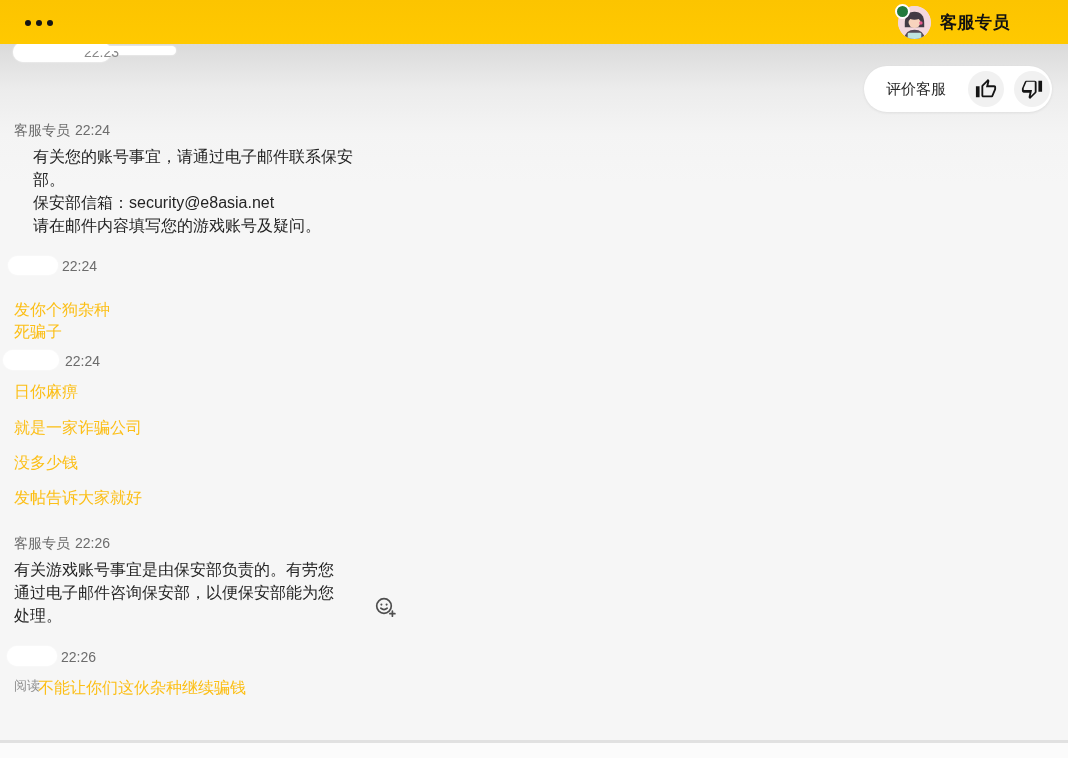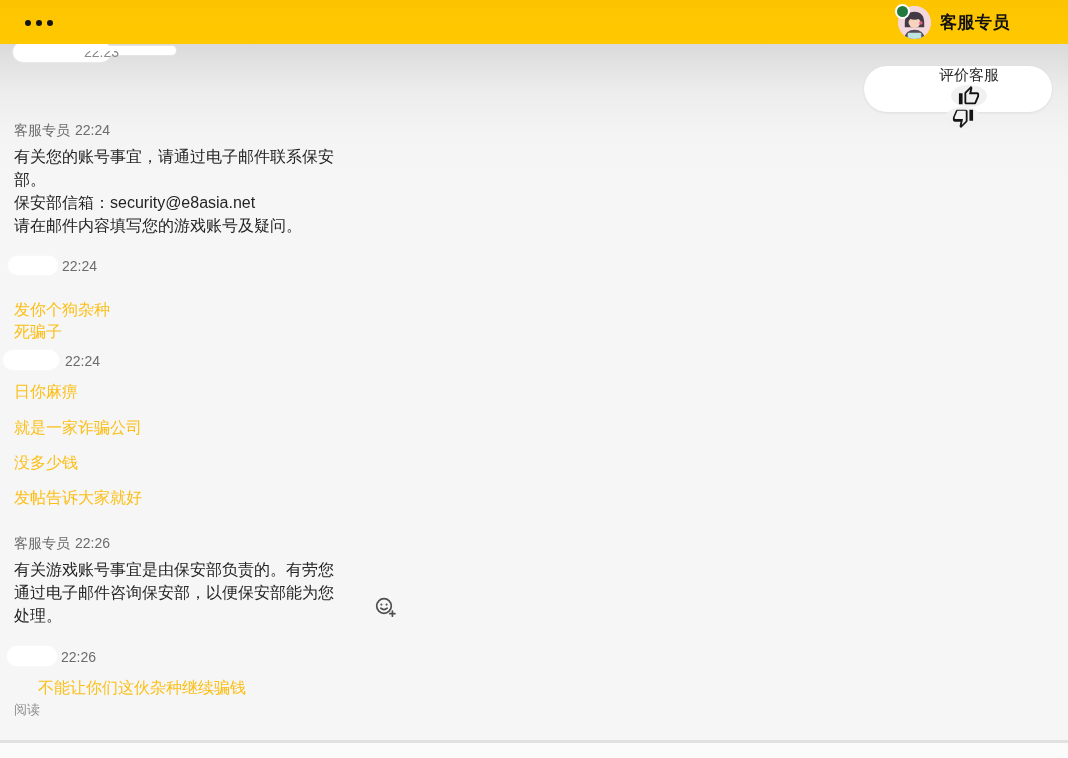--- a/index.html
+++ b/index.html
@@ -43,21 +43,21 @@
     white-space:pre-line;max-width:370px;
   }
   .receipt{position:absolute;left:14px;font-size:13px;color:#8d8d8d;}
   .blob{position:absolute;background:#ffffff;border-radius:10px;box-shadow:0 0 2px rgba(255,255,255,.9);}
   .frag-clip{position:absolute;height:9px;overflow:hidden;color:#8a8a8a;font-size:14px;}
   .frag-clip span{display:block;margin-top:-7px;}
   
   .rating{
     position:absolute;right:16px;top:22px;width:188px;height:46px;
     background:#ffffff;border-radius:23px;box-shadow:0 1px 3px rgba(0,0,0,.08);
-    display:flex;align-items:center;z-index:10;flex-direction:column;
+    display:flex;align-items:center;z-index:10;
   }
   .rating .label{margin-left:22px;font-size:15px;color:#2b2b2b;flex:0 0 auto;}
   .rate-btn{
     width:36px;height:36px;border-radius:50%;background:#f1f1f1;border:none;
     display:flex;align-items:center;justify-content:center;cursor:pointer;padding:0;
   }
   .rate-btn.up{margin-left:22px;}
   .rate-btn.down{margin-left:10px;}
   .rate-btn svg{width:22px;height:22px;fill:#141414;}
   
@@ -112,21 +112,21 @@
 
   <div class="blob" style="left:13px;top:-2px;width:98px;height:20px;"></div>
   <div class="blob" style="left:104px;top:2px;width:72px;height:9px;border-radius:5px;"></div>
   <div class="frag-clip" style="left:84px;top:7px;">
     <span>22:23</span>
   </div>
 
   <div class="meta" style="left:14px;top:78px;">
     <span class="sender">客服专员</span><span>22:24</span>
   </div>
-  <div class="agent-msg" style="top:101px;">有关您的账号事宜，请通过电子邮件联系保安
+  <div class="agent-msg" style="top:101px;margin-left:19px;">有关您的账号事宜，请通过电子邮件联系保安
 部。
 保安部信箱：security@e8asia.net
 请在邮件内容填写您的游戏账号及疑问。</div>
 
   <div class="blob" style="left:8px;top:212px;width:50px;height:19px;"></div>
   <div class="meta" style="left:62px;top:214px;">22:24</div>
   <div class="visitor-msg" style="top:256px;">发你个狗杂种</div>
   <div class="visitor-msg" style="top:278px;">死骗子</div>
 
   <div class="blob" style="left:3px;top:306px;width:56px;height:20px;"></div>
@@ -149,17 +149,17 @@
       <circle class="dot" cx="7.4" cy="8.6" r="1.05"></circle>
       <circle class="dot" cx="12.6" cy="8.6" r="1.05"></circle>
       <path d="M6.8 12.2 Q10 15 13.2 12.2"></path>
       <path d="M18.4 15.2 v5 M15.9 17.7 h5"></path>
     </svg>
   </div>
 
   <div class="blob" style="left:7px;top:602px;width:50px;height:20px;"></div>
   <div class="meta" style="left:61px;top:605px;">22:26</div>
   <div class="visitor-msg" style="top:634px;margin-left:24px;">不能让你们这伙杂种继续骗钱</div>
-  <div class="receipt" style="top:657px;">阅读</div>
+  <div class="receipt" style="top:633px;">阅读</div>
 
   <div class="bottom-divider"></div>
   <div class="bottom-strip"></div>
 </div>
 
 </body></html>

